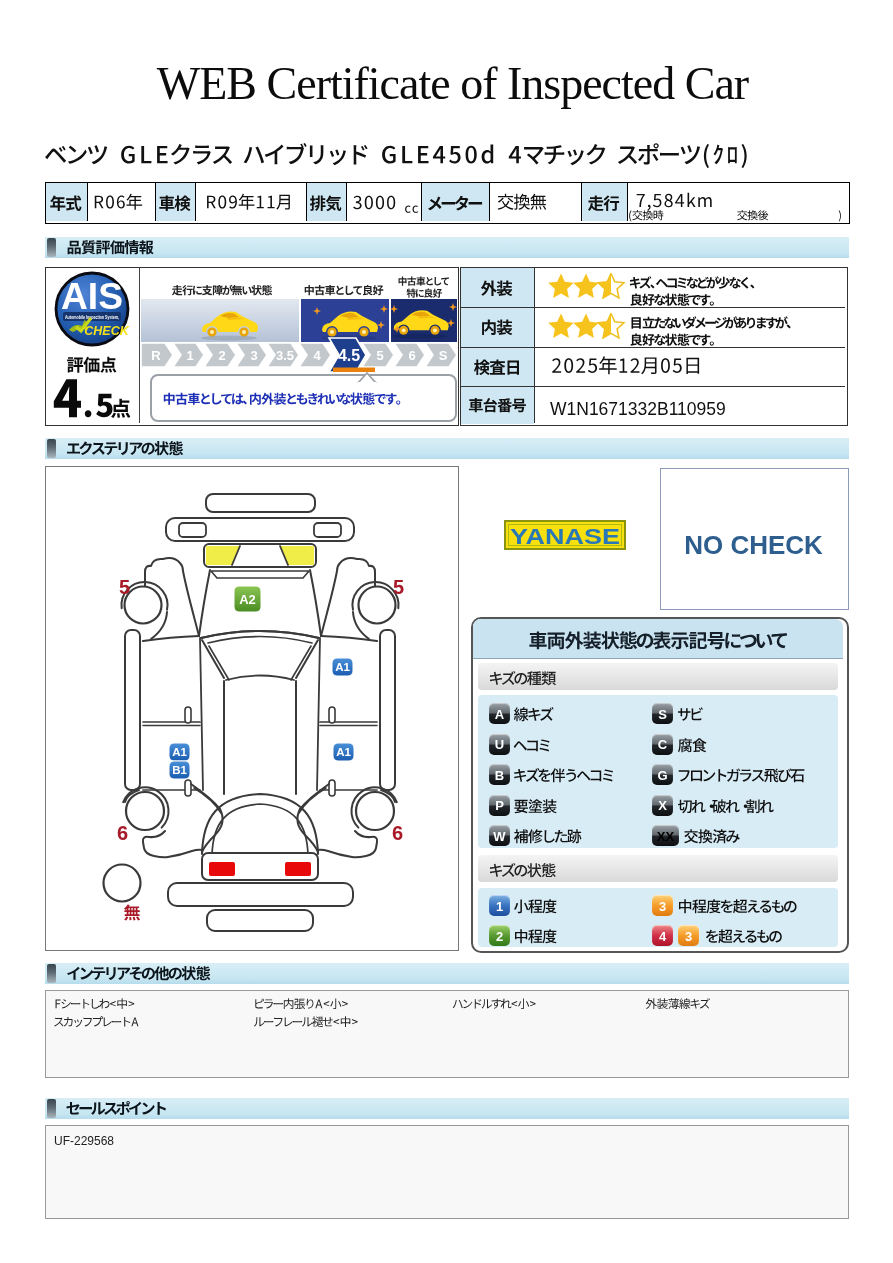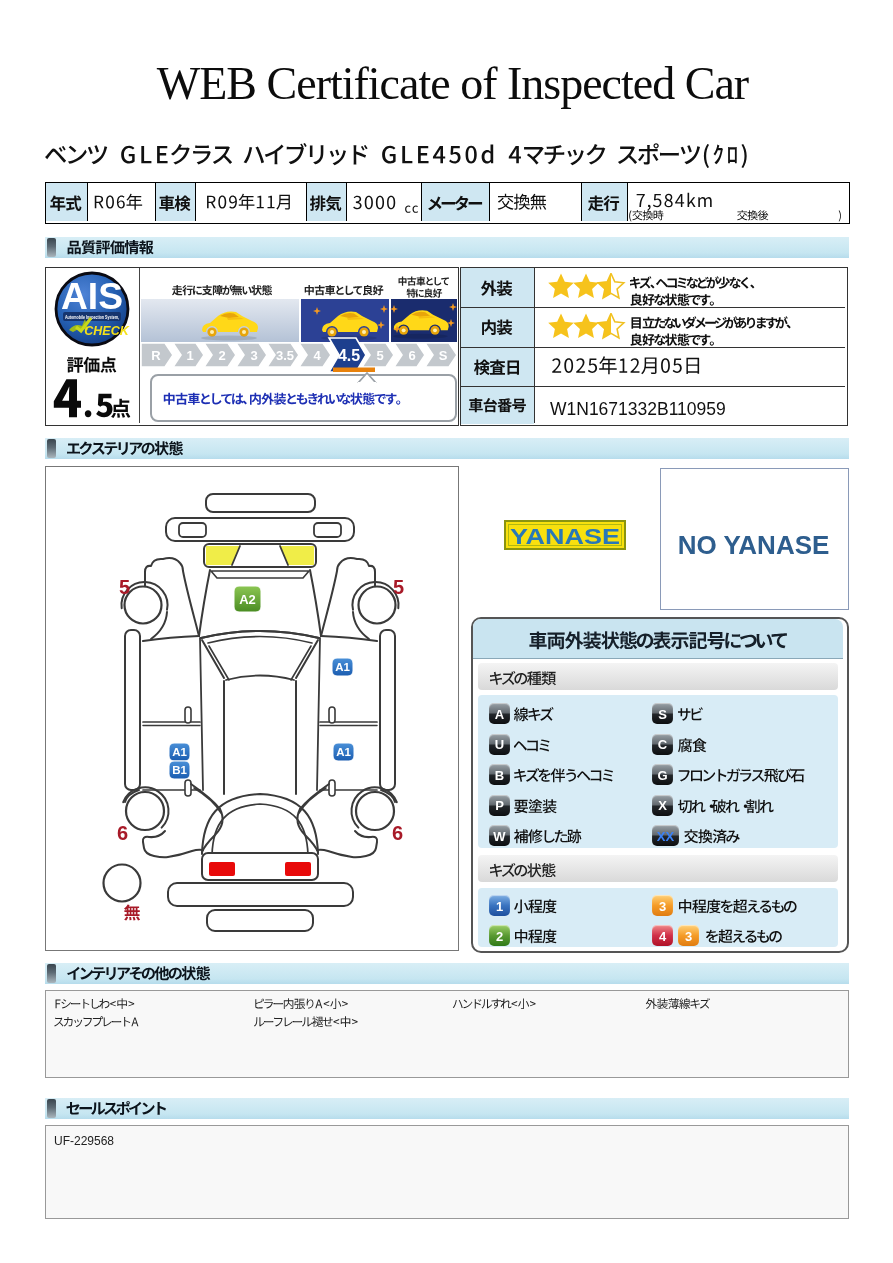--- a/index.html
+++ b/index.html
@@ -391,21 +391,21 @@
       </g>
     </svg>
 
 <svg class="abs" style="left:504px;top:520px" width="122" height="30" viewBox="0 0 122 30">
 <rect x="1" y="1" width="120" height="28" fill="#f8e00e" stroke="#8a9410" stroke-width="2"></rect>
 <rect x="4.5" y="4.5" width="113" height="21" fill="none" stroke="#b0b812" stroke-width="1"></rect>
 <text x="61" y="23.5" font-family="Liberation Sans" font-size="22" font-weight="bold" fill="#2878b8" text-anchor="middle" textLength="110" lengthAdjust="spacingAndGlyphs">YANASE</text>
 </svg>
 
 <div class="abs" style="left:660px;top:468px;width:187px;height:140px;border:1px solid #8a9ab8;background:#fff"></div>
-<div class="abs" style="left:660px;top:530px;font-size:26px;width:187px;text-align:center;font-family:'Liberation Sans';font-weight:bold;color:#2e5e8e">NO YANASE</div>
+<div class="abs" style="left:660px;top:530px;font-size:26px;width:187px;text-align:center;font-family:'Liberation Sans';font-weight:bold;color:#2e5e8e">NO CHECK</div>
 
 <div class="abs" style="left:471px;top:617px;width:374px;height:332px;border:2px solid #555;border-radius:10px;background:#fff"></div>
 
 <div class="abs" style="left:473px;top:619px;width:370px;height:39px;border-radius:8px 8px 0 0;background:#c9e4f0;border-bottom:1px solid #8aa8b8"></div>
 <svg class="abs" style="left:528.8px;top:625.7px" width="260" height="28" viewBox="0 -21.28 260 27.55">
       <path d="M2.3 -11.6V-3.9H7.8V-2.9H0.4V-0.8H7.8V1.7H10.1V-0.8H17.7V-2.9H10.1V-3.9H15.8V-11.6H10.1V-12.5H17.2V-14.6H10.1V-16.1H7.8V-14.6H0.9V-12.5H7.8V-11.6ZM4.5 -6.9H7.8V-5.8H4.5ZM10.1 -6.9H13.5V-5.8H10.1ZM4.5 -9.8H7.8V-8.6H4.5ZM10.1 -9.8H13.5V-8.6H10.1Z M18.5 -14.9V-12.7H25.9V-10.8H19.3V1.7H21.5V-8.7H25.9V-4H24.5V-7.7H22.6V-0.7H24.5V-2H29.5V-1.1H31.5V-7.7H29.5V-4H28.1V-8.7H32.6V-0.6C32.6 -0.3 32.5 -0.2 32.2 -0.2C31.9 -0.2 30.9 -0.2 29.9 -0.3C30.2 0.3 30.6 1.2 30.7 1.7C32.1 1.7 33.2 1.7 33.9 1.4C34.6 1.1 34.9 0.5 34.9 -0.6V-10.8H28.1V-12.7H35.7V-14.9Z M41.1 -11.2H43.9C43.6 -9.7 43.2 -8.4 42.7 -7.1C41.9 -7.8 40.9 -8.5 40 -9C40.4 -9.7 40.7 -10.4 41.1 -11.2ZM46.9 -11.5 46.2 -11.3C46.3 -11.8 46.4 -12.4 46.5 -12.9L45 -13.5L44.6 -13.4H42C42.2 -14.1 42.5 -14.9 42.7 -15.7L40.4 -16.1C39.6 -12.7 38 -9.5 35.9 -7.6C36.5 -7.3 37.4 -6.5 37.8 -6.2C38.2 -6.5 38.5 -6.9 38.8 -7.3C39.8 -6.6 40.9 -5.8 41.6 -5.1C40.3 -2.9 38.6 -1.3 36.5 -0.2C37 0.2 37.9 1 38.3 1.5C41.7 -0.4 44.3 -4 45.8 -9.4C46.5 -8.4 47.3 -7.3 48.1 -6.4V1.7H50.5V-4.2C51.2 -3.6 52 -3.1 52.8 -2.6C53.2 -3.2 53.9 -4.2 54.5 -4.6C53 -5.2 51.7 -6.1 50.5 -7.2V-16.1H48.1V-9.7C47.7 -10.3 47.3 -10.9 46.9 -11.5Z M54.6 -14C55.4 -13.4 56.4 -12.5 56.9 -11.9L58.3 -13.4C57.8 -13.9 56.7 -14.7 55.9 -15.3ZM54.5 -6V-4.3H59.9C58.3 -3.5 56.2 -2.9 54.2 -2.6C54.6 -2.2 55.1 -1.5 55.4 -1C56.5 -1.2 57.6 -1.5 58.6 -1.9V-0.6L56.5 -0.3L56.8 1.6C59 1.3 61.9 0.9 64.6 0.5L64.5 -1.4L60.8 -0.9V-2.8C61.6 -3.3 62.4 -3.8 63 -4.3C64.5 -1.1 66.9 0.9 70.9 1.8C71.2 1.2 71.7 0.4 72.2 -0.1C70.5 -0.4 69.1 -0.9 68 -1.5C69 -2 70.1 -2.7 71.1 -3.3L69.7 -4.3H71.8V-6H64.3V-7.4H62V-6ZM66.5 -2.6C66 -3.1 65.6 -3.7 65.2 -4.3H69.2C68.5 -3.8 67.4 -3.1 66.5 -2.6ZM65.3 -16.1V-13.9H61.2V-12H65.3V-9.7H61.7V-7.8H71.3V-9.7H67.6V-12H71.8V-13.9H67.6V-16.1ZM54.2 -9.6 54.9 -7.8C56 -8.2 57.2 -8.8 58.4 -9.3V-7H60.5V-16.1H58.4V-9.6L58 -11.1C56.6 -10.5 55.2 -10 54.2 -9.6Z M85.7 -14.8C86.5 -13.7 87.4 -12.3 87.7 -11.4L89.6 -12.5C89.2 -13.4 88.2 -14.7 87.4 -15.7ZM72.3 -4.2 73.4 -2.3C74.2 -2.9 75.1 -3.7 76 -4.5V1.7H78.2V0.4C78.8 0.8 79.4 1.3 79.8 1.7C82.1 -0.3 83.4 -2.8 84.1 -5.2C85.2 -2.3 86.6 0.1 88.8 1.6C89.1 1 89.9 0.2 90.4 -0.3C87.8 -1.9 86.1 -5 85.1 -8.6H89.9V-10.8H84.9V-11.2V-16.1H82.6V-11.2V-10.8H78.7V-8.6H82.5C82.1 -5.8 81.1 -2.7 78.2 -0V-16.2H76V-10.9C75.5 -11.8 74.8 -12.9 74.2 -13.7L72.4 -12.7C73.1 -11.5 74.1 -10 74.4 -9L76 -9.9V-7.2C74.6 -6 73.2 -4.9 72.3 -4.2Z M95.4 -2.8V-0.8C95.4 1 96 1.5 98.4 1.5C98.9 1.5 101 1.5 101.5 1.5C103.2 1.5 103.8 1 104.1 -1C103.5 -1.1 102.6 -1.4 102.2 -1.7C102.1 -0.5 101.9 -0.3 101.3 -0.3C100.8 -0.3 99 -0.3 98.7 -0.3C97.8 -0.3 97.6 -0.4 97.6 -0.9V-2.8ZM103.2 -2.1C104.4 -1.1 105.7 0.4 106.2 1.4L108.2 0.3C107.6 -0.8 106.2 -2.2 105 -3.2ZM92.9 -3C92.5 -1.7 91.6 -0.6 90.3 0.1L92.1 1.4C93.5 0.5 94.4 -0.8 94.9 -2.2ZM91.6 -11.2V-3.5H93.7V-5.9H96.7V-5.3C96.7 -5.1 96.7 -5.1 96.5 -5.1C96.3 -5.1 95.7 -5.1 95.1 -5.1C95.3 -4.7 95.6 -4 95.7 -3.5C96.7 -3.5 97.5 -3.6 98 -3.8L97.2 -3.1C98.3 -2.6 99.5 -1.7 100 -1.1L101.5 -2.5C100.9 -3.1 99.7 -3.9 98.6 -4.4C98.8 -4.6 98.8 -4.9 98.8 -5.3V-11.2ZM96.7 -9.7V-9.1H93.7V-9.7ZM93.7 -7.9H96.7V-7.2H93.7ZM105.5 -15.7C104.7 -15.2 103.4 -14.8 102.1 -14.4V-16H100V-12.3C100 -10.5 100.5 -9.9 102.7 -9.9C103.1 -9.9 104.9 -9.9 105.4 -9.9C107 -9.9 107.6 -10.4 107.8 -12.3C107.2 -12.4 106.4 -12.7 106 -13C105.9 -11.9 105.8 -11.7 105.2 -11.7C104.8 -11.7 103.3 -11.7 103 -11.7C102.2 -11.7 102.1 -11.8 102.1 -12.4V-12.9C103.8 -13.2 105.6 -13.7 107.1 -14.3ZM105.7 -9.3C104.8 -8.9 103.5 -8.4 102.1 -8V-9.8H100V-5.9C100 -4.1 100.5 -3.5 102.7 -3.5C103.2 -3.5 105 -3.5 105.5 -3.5C107.1 -3.5 107.7 -4 107.9 -6C107.4 -6.1 106.5 -6.4 106.1 -6.7C106 -5.5 105.9 -5.3 105.3 -5.3C104.8 -5.3 103.3 -5.3 103 -5.3C102.2 -5.3 102.1 -5.4 102.1 -5.9V-6.4C103.8 -6.8 105.8 -7.3 107.3 -8ZM90.6 -13.6 90.7 -11.9C92.7 -12 95.2 -12 97.8 -12.2C97.9 -11.9 98.1 -11.6 98.2 -11.4L99.9 -12.3C99.5 -13.3 98.4 -14.6 97.5 -15.5L95.9 -14.7C96.1 -14.4 96.4 -14.1 96.7 -13.8L94.3 -13.7C94.7 -14.3 95.2 -15 95.6 -15.7L93.4 -16.2C93.1 -15.5 92.6 -14.5 92.1 -13.7Z M115.1 -11.7C114.9 -10.1 114.5 -8.5 114.1 -7.1C113.3 -4.6 112.5 -3.4 111.7 -3.4C111 -3.4 110.2 -4.3 110.2 -6.2C110.2 -8.3 111.9 -11.1 115.1 -11.7ZM117.6 -11.8C120.2 -11.3 121.6 -9.4 121.6 -6.8C121.6 -4 119.7 -2.2 117.3 -1.7C116.8 -1.6 116.3 -1.4 115.5 -1.4L117 0.9C121.8 0.2 124.2 -2.7 124.2 -6.7C124.2 -10.8 121.2 -14.1 116.5 -14.1C111.6 -14.1 107.8 -10.4 107.8 -6C107.8 -2.8 109.6 -0.4 111.7 -0.4C113.7 -0.4 115.4 -2.8 116.5 -6.6C117.1 -8.4 117.4 -10.2 117.6 -11.8Z M125.7 -0.4 126.4 1.7C128.8 1.2 132 0.5 135 -0.2L134.8 -2.3L130.6 -1.4V-5C131.6 -5.5 132.4 -6.2 133.1 -6.9C134.4 -2.6 136.5 0.3 140.5 1.7C140.8 1 141.5 0.1 142 -0.4C140.1 -0.9 138.6 -1.8 137.5 -3.1C138.7 -3.7 140.1 -4.6 141.3 -5.5L139.4 -6.9C138.6 -6.2 137.5 -5.3 136.4 -4.6C135.9 -5.4 135.6 -6.2 135.3 -7.2H141.3V-9.1H134V-10.2H140V-12H134V-13H140.7V-14.9H134V-16.1H131.7V-14.9H125.2V-13H131.7V-12H126V-10.2H131.7V-9.1H124.5V-7.2H130.2C128.5 -5.9 126 -4.8 123.7 -4.2C124.2 -3.8 124.9 -2.9 125.2 -2.4C126.2 -2.7 127.3 -3.2 128.3 -3.7V-0.9Z M145.2 -6.7C144.5 -4.7 143.3 -2.7 141.9 -1.4C142.5 -1.1 143.5 -0.5 144 -0.1C145.3 -1.5 146.8 -3.8 147.6 -6.1ZM154.2 -5.9C155.4 -4 156.7 -1.6 157.1 0L159.5 -1C159 -2.7 157.6 -5 156.4 -6.7ZM144.2 -14.9V-12.7H157.7V-14.9ZM142.5 -10.3V-8.1H149.8V-1C149.8 -0.8 149.6 -0.7 149.3 -0.7C148.9 -0.6 147.6 -0.7 146.5 -0.7C146.8 -0 147.2 1 147.3 1.7C149 1.7 150.2 1.7 151.1 1.3C152 0.9 152.3 0.3 152.3 -1V-8.1H159.5V-10.3Z M161 -10.3V-8.6H167.1V-10.3ZM161.1 -15.5V-13.8H167.2V-15.5ZM161 -7.7V-6H167.1V-7.7ZM160.1 -13V-11.2H167.9V-13ZM168.6 -15.2V-13H174.7V-9H168.7V-1.5C168.7 0.9 169.4 1.5 171.8 1.5C172.3 1.5 174.4 1.5 174.9 1.5C177.1 1.5 177.7 0.6 178 -2.5C177.4 -2.7 176.4 -3.1 175.9 -3.4C175.8 -1.1 175.6 -0.6 174.8 -0.6C174.2 -0.6 172.5 -0.6 172.1 -0.6C171.2 -0.6 171 -0.7 171 -1.6V-6.9H174.7V-5.9H177V-15.2ZM160.9 -5.1V1.4H162.9V0.7H167.1V-5.1ZM162.9 -3.3H165.1V-1.1H162.9Z M183.1 -13.5H191V-11.4H183.1ZM180.9 -15.5V-9.5H193.4V-15.5ZM178.5 -8.5V-6.4H182.1C181.6 -5 181.1 -3.6 180.7 -2.6L183.2 -2.2L183.5 -3.2H190.7C190.5 -1.7 190.2 -0.9 189.8 -0.6C189.5 -0.4 189.3 -0.4 188.8 -0.4C188.3 -0.4 186.9 -0.4 185.6 -0.5C186 0.1 186.4 1 186.4 1.7C187.7 1.7 189 1.7 189.7 1.7C190.6 1.6 191.2 1.5 191.8 0.9C192.5 0.3 192.9 -1.2 193.3 -4.4C193.4 -4.7 193.4 -5.3 193.4 -5.3H184.2L184.6 -6.4H195.6V-8.5Z M202.9 -13.3V-10.8C205.3 -10.6 208.7 -10.6 211.1 -10.8V-13.3C209 -13.1 205.2 -13 202.9 -13.3ZM204.4 -5.2 202.2 -5.4C202 -4.4 201.9 -3.6 201.9 -2.9C201.9 -0.9 203.5 0.2 206.7 0.2C208.9 0.2 210.4 0.1 211.6 -0.2L211.6 -2.7C209.9 -2.4 208.5 -2.2 206.8 -2.2C204.9 -2.2 204.2 -2.7 204.2 -3.6C204.2 -4.1 204.3 -4.5 204.4 -5.2ZM200 -14.6 197.3 -14.8C197.3 -14.2 197.2 -13.5 197.1 -12.9C196.9 -11.5 196.3 -8.2 196.3 -5.4C196.3 -2.8 196.7 -0.5 197 0.8L199.3 0.7C199.2 0.4 199.2 0.1 199.2 -0.1C199.2 -0.3 199.3 -0.7 199.3 -1C199.5 -2 200.1 -4.1 200.7 -5.7L199.5 -6.6C199.2 -6 198.9 -5.3 198.6 -4.7C198.6 -5 198.6 -5.5 198.6 -5.9C198.6 -7.8 199.2 -11.6 199.5 -12.9C199.6 -13.2 199.8 -14.2 200 -14.6Z M211 -10.4 212.1 -7.8C214 -8.6 218.5 -10.5 221.3 -10.5C223.6 -10.5 224.8 -9.1 224.8 -7.4C224.8 -4 220.8 -2.6 215.7 -2.4L216.8 0.1C223.5 -0.2 227.6 -3 227.6 -7.3C227.6 -10.8 224.9 -12.8 221.4 -12.8C218.7 -12.8 214.8 -11.4 213.3 -11C212.6 -10.8 211.7 -10.5 211 -10.4Z M230.5 -13.6 227.5 -13.6C227.7 -13 227.7 -12.2 227.7 -11.7C227.7 -10.5 227.7 -8.3 227.9 -6.6C228.4 -1.5 230.2 0.4 232.3 0.4C233.9 0.4 235 -0.7 236.3 -4L234.4 -6.4C234 -4.8 233.3 -2.6 232.4 -2.6C231.2 -2.6 230.6 -4.5 230.4 -7.2C230.2 -8.6 230.2 -10 230.2 -11.3C230.2 -11.8 230.3 -12.9 230.5 -13.6ZM240 -13.1 237.6 -12.4C239.6 -10 240.6 -5.4 240.9 -2.3L243.4 -3.3C243.2 -6.2 241.8 -11 240 -13.1Z M242.5 -13.1 242.7 -10.5C244.9 -10.9 248.8 -11.4 250.6 -11.6C249.3 -10.6 247.8 -8.4 247.8 -5.7C247.8 -1.6 251.5 0.6 255.5 0.8L256.4 -1.8C253.2 -1.9 250.2 -3.1 250.2 -6.2C250.2 -8.5 252 -10.9 254.3 -11.5C255.3 -11.8 256.9 -11.8 257.9 -11.8L257.9 -14.2C256.6 -14.2 254.5 -14 252.5 -13.9C249.1 -13.6 245.9 -13.3 244.3 -13.2C244 -13.1 243.2 -13.1 242.5 -13.1Z" fill="#16202a"></path>
     </svg>
 
 <div class="abs" style="left:478px;top:663px;width:360px;height:27px;border-radius:4px;background:linear-gradient(180deg,#f4f4f4,#d9d9d9)"></div>
 <svg class="abs" style="left:489.0px;top:666.6px" width="70" height="22" viewBox="0 -17.36 70 22.47">
@@ -457,21 +457,21 @@
 <svg class="abs" style="left:678.0px;top:794.7px" width="97" height="22" viewBox="0 -16.80 97 21.75">
       <path d="M5.6 -11.4V-10.1H8.1C8 -5.7 7.8 -1.8 4.2 0.2C4.6 0.5 5 1 5.2 1.3C9.1 -1 9.4 -5.3 9.5 -10.1H12.3C12.2 -3.6 12 -1.1 11.5 -0.6C11.4 -0.3 11.2 -0.3 10.9 -0.3C10.6 -0.3 9.9 -0.3 9 -0.3C9.3 0.1 9.4 0.7 9.5 1.1C10.3 1.2 11.1 1.2 11.6 1.1C12.2 1 12.5 0.8 12.9 0.3C13.5 -0.5 13.6 -3.1 13.8 -10.7C13.8 -10.9 13.8 -11.4 13.8 -11.4ZM1.8 -12.2V-8.3L0 -7.9L0.2 -6.6L1.8 -6.9V-3.6C1.8 -2.1 2.1 -1.6 3.3 -1.6C3.6 -1.6 4.5 -1.6 4.8 -1.6C5.9 -1.6 6.2 -2.3 6.4 -4.5C6 -4.5 5.4 -4.8 5.1 -5.1C5.1 -3.4 5 -3 4.7 -3C4.5 -3 3.7 -3 3.6 -3C3.2 -3 3.2 -3.1 3.2 -3.6V-7.2L6.6 -7.9L6.4 -9.2L3.2 -8.6V-12.2Z M17.2 -10.8 17.1 -9.5C16.4 -9.4 15.6 -9.3 15.1 -9.3C14.7 -9.2 14.4 -9.2 14 -9.3L14.1 -7.7L17 -8.1L16.9 -6.8C16.1 -5.6 14.5 -3.4 13.6 -2.4L14.6 -1.1C15.2 -1.9 16.1 -3.2 16.8 -4.3C16.7 -2.6 16.7 -1.7 16.7 -0.3C16.7 -0.1 16.7 0.3 16.7 0.7H18.3C18.3 0.3 18.2 -0.1 18.2 -0.4C18.1 -1.7 18.1 -2.8 18.1 -4.1C18.1 -4.6 18.2 -5.1 18.2 -5.6C19.5 -7 21.2 -8.4 22.4 -8.4C23.1 -8.4 23.5 -8.1 23.5 -7.3C23.5 -5.8 23 -3.5 23 -1.8C23 -0.5 23.7 0.2 24.7 0.2C25.8 0.2 26.8 -0.3 27.5 -1L27.3 -2.6C26.6 -1.9 25.8 -1.5 25.2 -1.5C24.7 -1.5 24.5 -1.8 24.5 -2.3C24.5 -3.8 25 -6.2 25 -7.7C25 -9 24.3 -9.9 22.8 -9.9C21.3 -9.9 19.5 -8.5 18.3 -7.4L18.4 -8.1C18.6 -8.5 18.9 -8.9 19.1 -9.2L18.6 -9.8L18.5 -9.8C18.6 -10.8 18.8 -11.6 18.8 -12L17.1 -12C17.2 -11.6 17.2 -11.2 17.2 -10.8Z M33.4 -7.4C32.5 -7.4 31.7 -6.7 31.7 -5.7C31.7 -4.7 32.5 -4 33.4 -4C34.4 -4 35.2 -4.7 35.2 -5.7C35.2 -6.7 34.4 -7.4 33.4 -7.4Z M34.4 -11.9V-10.6H36.1C35.7 -8.5 35.1 -6.5 34 -5.1C34.2 -4.7 34.5 -3.9 34.6 -3.5C34.9 -3.8 35.1 -4.2 35.3 -4.5V0.6H36.6V-0.6H39.2V-7.3H36.6C37 -8.3 37.3 -9.5 37.5 -10.6H39.5V-11.9ZM36.6 -6H38V-1.9H36.6ZM40.2 -10.4V-6.5C40.2 -4.4 40.1 -1.5 38.8 0.6C39.1 0.7 39.6 1 39.8 1.2C41 -0.5 41.3 -2.9 41.4 -5C41.9 -3.7 42.6 -2.6 43.4 -1.6C42.6 -0.8 41.6 -0.2 40.6 0.1C40.9 0.4 41.2 0.9 41.4 1.2C42.4 0.8 43.4 0.1 44.3 -0.7C45.1 0.1 46.1 0.8 47.2 1.2C47.4 0.9 47.8 0.4 48.1 0.1C47 -0.3 46 -0.9 45.2 -1.6C46.2 -2.9 47 -4.6 47.5 -6.6L46.7 -6.9L46.4 -6.8H44.5V-9.2H46.4C46.3 -8.5 46.1 -7.9 45.9 -7.4L47 -7.2C47.4 -7.9 47.7 -9.2 47.9 -10.2L47 -10.4L46.8 -10.4H44.5V-12.7H43.3V-10.4ZM43.3 -9.2V-6.8H41.5V-9.2ZM45.9 -5.6C45.5 -4.4 45 -3.4 44.3 -2.5C43.5 -3.4 42.9 -4.5 42.5 -5.6Z M51.2 -10.8 51.1 -9.5C50.4 -9.4 49.6 -9.3 49.2 -9.3C48.7 -9.2 48.4 -9.2 48 -9.3L48.2 -7.7L51 -8.1L51 -6.8C50.1 -5.6 48.5 -3.4 47.7 -2.4L48.6 -1.1C49.2 -1.9 50.1 -3.2 50.8 -4.3C50.8 -2.6 50.8 -1.7 50.8 -0.3C50.8 -0.1 50.8 0.3 50.7 0.7H52.3C52.3 0.3 52.3 -0.1 52.3 -0.4C52.2 -1.7 52.2 -2.8 52.2 -4.1C52.2 -4.6 52.2 -5.1 52.2 -5.6C53.5 -7 55.3 -8.4 56.4 -8.4C57.2 -8.4 57.6 -8.1 57.6 -7.3C57.6 -5.8 57 -3.5 57 -1.8C57 -0.5 57.7 0.2 58.8 0.2C59.9 0.2 60.8 -0.3 61.6 -1L61.3 -2.6C60.6 -1.9 59.9 -1.5 59.2 -1.5C58.8 -1.5 58.5 -1.8 58.5 -2.3C58.5 -3.8 59.1 -6.2 59.1 -7.7C59.1 -9 58.3 -9.9 56.9 -9.9C55.4 -9.9 53.5 -8.5 52.3 -7.4L52.4 -8.1C52.6 -8.5 52.9 -8.9 53.1 -9.2L52.6 -9.8L52.6 -9.8C52.7 -10.8 52.8 -11.6 52.9 -12L51.1 -12C51.2 -11.6 51.2 -11.2 51.2 -10.8Z M67.5 -7.4C66.5 -7.4 65.8 -6.7 65.8 -5.7C65.8 -4.7 66.5 -4 67.5 -4C68.5 -4 69.2 -4.7 69.2 -5.7C69.2 -6.7 68.5 -7.4 67.5 -7.4Z M77.2 -11.1V-2.7H78.5V-11.1ZM80.3 -12.4V-0.6C80.3 -0.3 80.2 -0.2 79.9 -0.2C79.6 -0.2 78.8 -0.2 77.8 -0.3C78.1 0.1 78.3 0.8 78.3 1.2C79.5 1.2 80.4 1.2 80.9 0.9C81.5 0.7 81.6 0.3 81.6 -0.6V-12.4ZM69.3 -3.4V1.2H70.6V0.5H74.2V1.1H75.6V-3.4ZM70.6 -0.6V-2.3H74.2V-0.6ZM68.4 -11.3V-8.8H69.2V-7.9H71.7V-7H69.3V-6.1H71.7V-5.2H68.5V-4.1H76.2V-5.2H73V-6.1H75.4V-7H73V-7.9H75.6V-8.8H76.4V-11.3H73.1V-12.6H71.7V-11.3ZM71.7 -9.8V-8.9H69.7V-10.2H75.1V-8.9H73V-9.8Z M85.3 -10.8 85.2 -9.5C84.5 -9.4 83.7 -9.3 83.2 -9.3C82.8 -9.2 82.5 -9.2 82.1 -9.3L82.2 -7.7L85.1 -8.1L85 -6.8C84.2 -5.6 82.6 -3.4 81.7 -2.4L82.7 -1.1C83.3 -1.9 84.2 -3.2 84.9 -4.3C84.8 -2.6 84.8 -1.7 84.8 -0.3C84.8 -0.1 84.8 0.3 84.8 0.7H86.4C86.4 0.3 86.3 -0.1 86.3 -0.4C86.2 -1.7 86.2 -2.8 86.2 -4.1C86.2 -4.6 86.3 -5.1 86.3 -5.6C87.6 -7 89.3 -8.4 90.5 -8.4C91.2 -8.4 91.6 -8.1 91.6 -7.3C91.6 -5.8 91.1 -3.5 91.1 -1.8C91.1 -0.5 91.8 0.2 92.8 0.2C93.9 0.2 94.9 -0.3 95.6 -1L95.4 -2.6C94.7 -1.9 93.9 -1.5 93.3 -1.5C92.8 -1.5 92.6 -1.8 92.6 -2.3C92.6 -3.8 93.1 -6.2 93.1 -7.7C93.1 -9 92.4 -9.9 90.9 -9.9C89.4 -9.9 87.6 -8.5 86.4 -7.4L86.5 -8.1C86.7 -8.5 87 -8.9 87.2 -9.2L86.7 -9.8L86.6 -9.8C86.7 -10.8 86.9 -11.6 86.9 -12L85.2 -12C85.3 -11.6 85.3 -11.2 85.3 -10.8Z" fill="#111"></path>
     </svg>
 
 <div class="abs" style="left:489px;top:825.0px;width:21px;height:21px;border-radius:5px;background:linear-gradient(180deg,#9aa2a8,#60676d 48%,#23272b 52%,#0c0e10);box-shadow:inset 0 1px 1px rgba(255,255,255,.5)"></div>
     <div class="abs" style="left:489px;top:828.5px;font-size:13px;width:21px;text-align:center;font-family:'Liberation Sans';font-weight:bold;color:#fff">W</div>
 <svg class="abs" style="left:514.0px;top:825.2px" width="69" height="22" viewBox="0 -16.80 69 21.75">
       <path d="M12.4 -6.8V-5.5H10.5V-6.8ZM9.2 -12.6V-10.5H5.5V-9.3H9.2V-8H6V1.2H7.3V-1.8H9.2V1.2H10.5V-1.8H12.4V-0.1C12.4 0 12.3 0 12.2 0C12 0.1 11.6 0.1 11.1 0C11.3 0.4 11.5 0.9 11.5 1.3C12.3 1.3 12.8 1.2 13.2 1C13.6 0.8 13.7 0.5 13.7 -0.1V-8H10.5V-9.3H14V-10.5H13.2L13.8 -11.2C13.4 -11.6 12.5 -12.2 11.7 -12.6L11 -11.8C11.6 -11.5 12.4 -10.9 12.8 -10.5H10.5V-12.6ZM12.4 -4.3V-2.9H10.5V-4.3ZM7.3 -4.3H9.2V-2.9H7.3ZM7.3 -5.5V-6.8H9.2V-5.5ZM5.1 -7.1C4.9 -6.6 4.6 -6 4.2 -5.6L3.8 -6.1C4.4 -7.2 4.9 -8.3 5.3 -9.4L4.5 -9.9L4.3 -9.9H3.5V-12.6H2.2V-9.9H0.4V-8.6H3.6C2.8 -6.7 1.4 -4.8 0 -3.7C0.2 -3.4 0.6 -2.7 0.7 -2.4C1.2 -2.8 1.7 -3.4 2.2 -4V1.3H3.5V-4.8C4 -4.1 4.5 -3.3 4.8 -2.9L5.6 -3.8L4.8 -4.9C5.2 -5.3 5.6 -5.9 6 -6.5Z M24.3 -5.8C23.5 -5.1 22 -4.4 20.7 -4C21 -3.8 21.3 -3.5 21.5 -3.2C22.9 -3.7 24.4 -4.4 25.4 -5.4ZM25.8 -4.4C24.8 -3.3 22.8 -2.5 20.9 -2.1C21.1 -1.9 21.4 -1.5 21.6 -1.2C23.6 -1.8 25.6 -2.7 26.8 -4ZM27 -2.7C25.7 -1.2 23 -0.3 20.1 0.1C20.4 0.4 20.7 0.9 20.8 1.2C24 0.6 26.7 -0.4 28.2 -2.2ZM22.3 -9.9H25.5C25.1 -9.3 24.6 -8.7 24 -8.2C23.3 -8.7 22.7 -9.3 22.3 -9.9ZM18.5 -10.8V-1.2H19.7V-6C20 -5.8 20.3 -5.3 20.4 -5C21.8 -5.5 23 -6 24.1 -6.7C25.1 -6.1 26.4 -5.5 27.9 -5.2C28 -5.5 28.4 -6 28.6 -6.3C27.3 -6.6 26.1 -7 25.1 -7.5C25.9 -8.2 26.5 -9 27 -9.9H28.2V-11.1H23C23.2 -11.5 23.4 -11.9 23.6 -12.4L22.3 -12.7C21.7 -11.2 20.8 -9.8 19.7 -8.8V-10.8ZM21.6 -9C22 -8.5 22.5 -8 23 -7.5C22.1 -6.9 21 -6.5 19.7 -6.2V-8.4C20 -8.2 20.4 -7.9 20.5 -7.8C20.9 -8.1 21.3 -8.5 21.6 -9ZM17.2 -12.6C16.5 -10.3 15.4 -8.1 14.1 -6.6C14.3 -6.2 14.7 -5.4 14.8 -5.1C15.2 -5.6 15.6 -6.2 16 -6.8V1.3H17.4V-9.3C17.8 -10.2 18.2 -11.2 18.5 -12.2Z M32.5 -11.8 30.5 -11.8C30.6 -11.3 30.7 -10.7 30.7 -10C30.7 -8.6 30.6 -4.7 30.6 -2.6C30.6 -0.1 32.1 0.9 34.4 0.9C37.7 0.9 39.8 -1.1 40.7 -2.5L39.7 -3.8C38.6 -2.2 37 -0.7 34.4 -0.7C33.1 -0.7 32.1 -1.3 32.1 -2.9C32.1 -4.9 32.2 -8.4 32.3 -10C32.3 -10.6 32.4 -11.2 32.5 -11.8Z M47.5 -7.3V-5.9C48.4 -6 49.3 -6.1 50.3 -6.1C51.2 -6.1 52.1 -6 52.9 -5.9L52.9 -7.3C52 -7.4 51.1 -7.5 50.3 -7.5C49.3 -7.5 48.3 -7.4 47.5 -7.3ZM48 -3.6 46.6 -3.8C46.5 -3.1 46.3 -2.5 46.3 -1.9C46.3 -0.4 47.7 0.4 50.1 0.4C51.3 0.4 52.3 0.3 53.1 0.2L53.1 -1.3C52.1 -1.1 51.1 -1 50.1 -1C48.2 -1 47.8 -1.6 47.8 -2.3C47.8 -2.7 47.9 -3.1 48 -3.6ZM42.7 -9.5C42.2 -9.5 41.7 -9.5 40.9 -9.6L40.9 -8.1C41.5 -8.1 42 -8.1 42.7 -8.1C43.1 -8.1 43.5 -8.1 43.9 -8.1L43.6 -6.6C43 -4.5 41.9 -1.5 41 0.1L42.7 0.6C43.5 -1.1 44.5 -4.2 45 -6.3C45.2 -6.9 45.4 -7.6 45.5 -8.2C46.5 -8.4 47.6 -8.5 48.5 -8.7V-10.2C47.7 -10 46.7 -9.8 45.8 -9.7L46 -10.6C46.1 -10.9 46.2 -11.5 46.3 -11.9L44.5 -12C44.5 -11.7 44.5 -11.1 44.4 -10.7C44.4 -10.4 44.3 -10 44.2 -9.5C43.7 -9.5 43.2 -9.5 42.7 -9.5Z M55.1 -10.9H57.3V-8.4H55.1ZM59.6 -7.2C59.4 -5.6 58.9 -4.1 58.2 -3C58.5 -2.9 59 -2.5 59.3 -2.4C60 -3.5 60.5 -5.2 60.8 -7ZM53.1 -0.9 53.4 0.4C54.9 0 57 -0.5 58.9 -1L58.7 -2.2L57 -1.8V-4.1H58.7V-5.3H57V-7.2H58.6V-12.1H53.9V-7.2H55.8V-1.5L55 -1.3V-6H53.9V-1.1ZM59 -10.2V-8.9H61.3V-6.5C61.3 -4.3 60.9 -1.7 58.2 0.4C58.5 0.6 58.9 1 59.1 1.3C62.1 -0.9 62.5 -3.9 62.5 -6.5V-8.9H63.5V-0.3C63.5 -0.1 63.4 -0.1 63.2 -0.1C63 -0.1 62.4 -0.1 61.7 -0.1C61.9 0.3 62.1 0.9 62.1 1.3C63.1 1.3 63.8 1.2 64.2 1C64.7 0.8 64.8 0.4 64.8 -0.3V-8.9H67.1V-10.2H63.7V-12.6H62.3V-10.2ZM64.8 -6.9C65.5 -5.5 66 -3.7 66.2 -2.5L67.4 -3C67.2 -4.2 66.6 -6 65.9 -7.3Z" fill="#111"></path>
     </svg>
 <div class="abs" style="left:652px;top:825.0px;width:27px;height:21px;border-radius:5px;background:linear-gradient(180deg,#9aa2a8,#60676d 48%,#23272b 52%,#0c0e10);box-shadow:inset 0 1px 1px rgba(255,255,255,.5)"></div>
-    <div class="abs" style="left:652px;top:828.5px;font-size:13px;width:27px;text-align:center;font-family:'Liberation Sans';font-weight:bold;color:#3b82f6">XX</div>
+    <div class="abs" style="left:652px;top:828.5px;font-size:13px;width:27px;text-align:center;font-family:'Liberation Sans';font-weight:bold;color:#000000">XX</div>
 <svg class="abs" style="left:684.0px;top:825.2px" width="57" height="22" viewBox="0 -16.80 57 21.75">
       <path d="M4.3 -9.1C3.4 -7.9 1.8 -6.7 0.4 -5.9C0.7 -5.7 1.3 -5.1 1.5 -4.8C3 -5.7 4.6 -7.1 5.7 -8.5ZM8.7 -8.3C10.2 -7.4 11.9 -5.9 12.7 -5L13.9 -5.9C13 -6.9 11.3 -8.3 9.9 -9.2ZM5.2 -6.4 3.8 -6C4.4 -4.6 5.1 -3.4 6.1 -2.4C4.5 -1.3 2.5 -0.5 0.2 -0C0.4 0.3 0.9 1 1.1 1.3C3.4 0.7 5.5 -0.1 7.1 -1.4C8.7 -0.1 10.7 0.8 13.2 1.3C13.4 0.9 13.8 0.2 14.1 -0.1C11.7 -0.5 9.8 -1.2 8.2 -2.4C9.2 -3.4 10 -4.6 10.6 -6.1L9.1 -6.5C8.7 -5.3 8 -4.2 7.2 -3.4C6.3 -4.2 5.7 -5.3 5.2 -6.4ZM6.4 -12.7V-10.8H0.5V-9.4H13.7V-10.8H7.8V-12.7Z M20.9 -9.1H20.7C21.1 -9.5 21.5 -10 21.8 -10.4H24C23.8 -10 23.5 -9.5 23.3 -9.1ZM16.2 -12.6V-9.7H14.5V-8.4H16.2V-5.5L14.2 -5L14.6 -3.6L16.2 -4.1V-0.3C16.2 -0.1 16.1 -0 16 -0C15.8 -0 15.2 -0 14.6 -0C14.8 0.3 15 0.9 15 1.3C16 1.3 16.6 1.2 17 1C17.4 0.8 17.5 0.4 17.5 -0.3V-4.5L19.1 -5L18.9 -6.3L17.5 -5.9V-8.4H19V-8.7C19.2 -8.5 19.5 -8.3 19.6 -8.1L19.7 -8.1V-4.2H20.9V-5.8C21 -5.7 21.3 -5.4 21.3 -5.2C22.6 -5.7 23 -6.6 23.1 -8H24V-6.8C24 -5.8 24.2 -5.6 25.2 -5.6C25.4 -5.6 26.1 -5.6 26.3 -5.6H26.4V-4.2H27.6V-9.1H24.7C25.1 -9.7 25.5 -10.4 25.7 -11L24.8 -11.6L24.6 -11.5H22.4C22.6 -11.9 22.7 -12.2 22.8 -12.5L21.5 -12.7C21.1 -11.6 20.3 -10.3 19 -9.3V-9.7H17.5V-12.6ZM20.9 -6V-8H22.1C22 -7 21.7 -6.4 20.9 -6ZM25 -8H26.4V-6.6C26.4 -6.5 26.3 -6.5 26.1 -6.5C26 -6.5 25.4 -6.5 25.3 -6.5C25 -6.5 25 -6.6 25 -6.8ZM22.9 -4.9C22.9 -4.5 22.8 -4 22.7 -3.6H18.9V-2.5H22.4C21.9 -1.1 20.8 -0.3 18.3 0.2C18.6 0.5 18.9 1 19 1.3C21.6 0.7 22.9 -0.3 23.5 -1.8C24.3 -0.2 25.6 0.8 27.6 1.2C27.8 0.9 28.1 0.3 28.4 0C26.5 -0.3 25.3 -1.1 24.6 -2.5H28.2V-3.6H24.1C24.1 -4 24.2 -4.5 24.2 -4.9Z M29.5 -11.5C30.4 -11.1 31.6 -10.4 32.1 -9.8L33 -11C32.4 -11.5 31.2 -12.2 30.2 -12.6ZM28.6 -7.4C29.6 -7 30.8 -6.4 31.4 -5.8L32.2 -7C31.6 -7.5 30.3 -8.2 29.4 -8.5ZM29.1 0.1 30.3 1.1C31.1 -0.4 32.1 -2.2 32.8 -3.8L31.7 -4.7C30.9 -3 29.8 -1 29.1 0.1ZM39.8 -5.9V-5.1H35.6V-5.9H34.3C35.5 -6.2 36.7 -6.6 37.7 -7.1C39 -6.5 40.4 -6.1 42 -5.8C42.1 -6.2 42.5 -6.7 42.8 -7C41.4 -7.3 40.1 -7.5 39 -8C39.8 -8.5 40.4 -9.2 40.9 -9.9H42.4V-11.2H38.4V-12.7H37V-11.2H33V-9.9H34.4C35 -9.1 35.7 -8.4 36.4 -7.9C35.2 -7.4 33.9 -7.1 32.4 -6.9C32.7 -6.6 33 -6 33.1 -5.6L34.2 -5.9V-4C34.2 -2.7 34 -0.7 32.3 0.6C32.6 0.8 33.1 1.2 33.4 1.4C34.4 0.6 35 -0.4 35.2 -1.5H39.8V1.2H41.2V-5.9ZM39.3 -9.9C38.9 -9.4 38.4 -9 37.7 -8.6C37.1 -8.9 36.5 -9.4 35.9 -9.9ZM39.8 -3.9V-2.7H35.5C35.5 -3.1 35.6 -3.5 35.6 -3.9Z M54.3 -7.8 52.7 -7.9C52.8 -7.5 52.8 -6.9 52.7 -6.4L52.6 -5.6C51.5 -6.1 50.3 -6.5 48.9 -6.7C49.5 -8 50.1 -9.4 50.5 -10.1C50.6 -10.3 50.8 -10.5 51 -10.7L50 -11.4C49.8 -11.3 49.5 -11.3 49.2 -11.2C48.5 -11.2 46.7 -11.1 45.9 -11.1C45.6 -11.1 45.1 -11.1 44.7 -11.2L44.7 -9.6C45.1 -9.7 45.6 -9.7 45.9 -9.7C46.6 -9.8 48.2 -9.8 48.8 -9.9C48.4 -9 47.9 -7.9 47.4 -6.8C44.4 -6.7 42.3 -4.9 42.3 -2.7C42.3 -1.3 43.2 -0.4 44.4 -0.4C45.3 -0.4 46 -0.8 46.5 -1.6C47.1 -2.5 47.8 -4.1 48.3 -5.4C49.8 -5.2 51.1 -4.7 52.3 -4.1C51.8 -2.6 50.7 -1.1 48.4 -0.1L49.7 1C51.8 -0.1 52.9 -1.5 53.6 -3.3C54.1 -2.9 54.6 -2.6 55 -2.2L55.7 -3.8C55.2 -4.1 54.7 -4.5 54 -4.9C54.1 -5.8 54.2 -6.7 54.3 -7.8ZM46.8 -5.4C46.3 -4.3 45.8 -3.1 45.3 -2.5C45.1 -2.1 44.8 -2 44.5 -2C44.1 -2 43.7 -2.3 43.7 -2.9C43.7 -4 44.8 -5.2 46.8 -5.4Z" fill="#111"></path>
     </svg>
 
 <div class="abs" style="left:478px;top:855px;width:360px;height:27px;border-radius:4px;background:linear-gradient(180deg,#f4f4f4,#d9d9d9)"></div>
 <svg class="abs" style="left:489.0px;top:858.6px" width="70" height="22" viewBox="0 -17.36 70 22.47">
       <path d="M0.2 -4.4 0.5 -2.7C0.9 -2.8 1.3 -2.9 2 -3C2.7 -3.1 4.2 -3.4 5.9 -3.7L6.5 -0.7C6.6 -0.2 6.6 0.3 6.7 0.8L8.5 0.5C8.3 0 8.2 -0.5 8.1 -1L7.5 -3.9L11.1 -4.5C11.7 -4.6 12.3 -4.7 12.6 -4.7L12.3 -6.4C11.9 -6.3 11.4 -6.2 10.8 -6L7.2 -5.4L6.7 -8.2L10 -8.8C10.5 -8.8 11 -8.9 11.3 -8.9L11 -10.6C10.7 -10.5 10.2 -10.4 9.7 -10.3C9.1 -10.2 7.8 -9.9 6.4 -9.7L6.1 -11.3C6 -11.6 6 -12.1 5.9 -12.4L4.2 -12.1C4.3 -11.8 4.4 -11.4 4.5 -11L4.8 -9.5C3.4 -9.2 2.1 -9.1 1.5 -9C1.1 -8.9 0.6 -8.9 0.2 -8.9L0.5 -7.2C1 -7.3 1.4 -7.4 1.8 -7.5L5.1 -8L5.6 -5.1L1.6 -4.5C1.2 -4.5 0.5 -4.4 0.2 -4.4Z M25 -13.3 24 -12.9C24.4 -12.3 24.9 -11.4 25.2 -10.7L26.2 -11.2C26 -11.7 25.4 -12.7 25 -13.3ZM23.6 -10.1 23.5 -10.2 24.4 -10.6C24.1 -11.2 23.5 -12.2 23.1 -12.7L22.1 -12.3C22.5 -11.8 22.9 -11 23.2 -10.4L22.6 -10.9C22.4 -10.8 21.9 -10.7 21.3 -10.7C20.7 -10.7 16.2 -10.7 15.5 -10.7C15.1 -10.7 14.2 -10.8 13.8 -10.8V-9.1C14.1 -9.1 14.9 -9.1 15.5 -9.1C16.1 -9.1 20.6 -9.1 21.2 -9.1C20.8 -7.9 19.8 -6.2 18.8 -5.1C17.2 -3.3 14.9 -1.5 12.4 -0.5L13.6 0.8C15.9 -0.2 17.9 -1.9 19.6 -3.7C21.1 -2.2 22.7 -0.5 23.7 0.9L25.1 -0.3C24.1 -1.5 22.2 -3.5 20.6 -4.9C21.7 -6.3 22.6 -8 23.2 -9.3C23.3 -9.6 23.5 -10 23.6 -10.1Z M31.2 -9.8C31 -8.4 30.7 -7 30.3 -5.8C29.6 -3.4 28.9 -2.4 28.2 -2.4C27.5 -2.4 26.8 -3.2 26.8 -5C26.8 -6.9 28.4 -9.3 31.2 -9.8ZM32.8 -9.8C35.2 -9.5 36.6 -7.7 36.6 -5.5C36.6 -3 34.8 -1.5 32.8 -1.1C32.5 -1 32 -0.9 31.5 -0.9L32.4 0.6C36.1 0 38.2 -2.2 38.2 -5.4C38.2 -8.7 35.9 -11.3 32.1 -11.3C28.3 -11.3 25.2 -8.3 25.2 -4.8C25.2 -2.2 26.6 -0.5 28.2 -0.5C29.7 -0.5 31 -2.3 31.9 -5.5C32.4 -6.9 32.6 -8.4 32.8 -9.8Z M49.2 -12C49.8 -11.2 50.6 -10 50.9 -9.3L52.1 -10C51.8 -10.7 51 -11.8 50.3 -12.6ZM38.2 -3.2 39 -2C39.7 -2.6 40.6 -3.4 41.4 -4.1V1.3H42.9V0.4C43.2 0.6 43.7 1 44 1.3C46.2 -0.5 47.2 -2.7 47.7 -4.8C48.6 -2.2 49.9 -0 51.8 1.3C52.1 0.9 52.5 0.3 52.9 0C50.6 -1.3 49.2 -4 48.4 -7.2H52.5V-8.6H48.2V-9.3V-13.1H46.8V-9.3V-8.6H43.3V-7.2H46.7C46.4 -4.7 45.6 -2 42.9 0.3V-13.1H41.4V-8.3C41 -9.1 40.2 -10.2 39.5 -11.1L38.4 -10.4C39.1 -9.5 39.9 -8.2 40.2 -7.4L41.4 -8.2V-5.9C40.2 -4.9 39 -3.8 38.2 -3.2Z M57.1 -2.2V-0.5C57.1 0.8 57.6 1.1 59.3 1.1C59.7 1.1 61.8 1.1 62.2 1.1C63.5 1.1 63.9 0.8 64.1 -0.9C63.7 -1 63.1 -1.1 62.8 -1.3C62.8 -0.2 62.7 -0 62 -0C61.6 -0 59.8 -0 59.5 -0C58.7 -0 58.6 -0.1 58.6 -0.5V-2.2ZM63.5 -1.8C64.6 -1 65.7 0.2 66.2 1L67.4 0.3C66.9 -0.6 65.8 -1.7 64.7 -2.5ZM55.2 -2.3C54.8 -1.3 54.1 -0.3 53 0.2L54.2 1C55.3 0.4 56 -0.7 56.4 -1.9ZM54.1 -9.1V-2.9H55.4V-4.9H58.4V-4.2C58.4 -4 58.4 -4 58.2 -4C58 -4 57.5 -4 56.9 -4C57.1 -3.7 57.2 -3.3 57.3 -2.9C58.2 -2.9 58.8 -2.9 59.1 -3.1L58.5 -2.6C59.4 -2.1 60.4 -1.5 60.9 -0.9L61.9 -1.8C61.4 -2.3 60.4 -3 59.5 -3.3C59.7 -3.5 59.7 -3.8 59.7 -4.2V-9.1ZM58.4 -8.1V-7.4H55.4V-8.1ZM55.4 -6.5H58.4V-5.8H55.4ZM65.3 -12.6C64.6 -12.2 63.4 -11.8 62.2 -11.5V-13H60.9V-9.8C60.9 -8.5 61.3 -8.2 62.9 -8.2C63.2 -8.2 65 -8.2 65.3 -8.2C66.5 -8.2 66.9 -8.6 67.1 -10.1C66.7 -10.2 66.2 -10.4 65.9 -10.6C65.8 -9.5 65.7 -9.4 65.2 -9.4C64.8 -9.4 63.3 -9.4 63 -9.4C62.3 -9.4 62.2 -9.4 62.2 -9.8V-10.4C63.6 -10.8 65.2 -11.2 66.4 -11.7ZM65.5 -7.5C64.7 -7.1 63.5 -6.6 62.2 -6.3V-7.9H60.9V-4.6C60.9 -3.3 61.3 -2.9 62.9 -2.9C63.2 -2.9 65.1 -2.9 65.4 -2.9C66.6 -2.9 67 -3.3 67.2 -4.9C66.8 -4.9 66.2 -5.1 66 -5.3C65.9 -4.2 65.8 -4.1 65.3 -4.1C64.9 -4.1 63.3 -4.1 63 -4.1C62.3 -4.1 62.2 -4.1 62.2 -4.6V-5.2C63.7 -5.6 65.4 -6 66.6 -6.6ZM53.2 -10.9 53.3 -9.8C54.9 -9.8 57 -9.9 59.1 -10C59.3 -9.7 59.4 -9.5 59.5 -9.3L60.7 -9.9C60.3 -10.7 59.4 -11.7 58.6 -12.5L57.5 -11.9C57.8 -11.7 58.1 -11.4 58.3 -11.1L55.8 -11C56.2 -11.5 56.7 -12.2 57.1 -12.8L55.6 -13.2C55.3 -12.5 54.9 -11.7 54.5 -11Z" fill="#222"></path>
     </svg>
 
 <div class="abs" style="left:478px;top:888px;width:360px;height:59px;border-radius:4px;background:#d8ecf6"></div>

